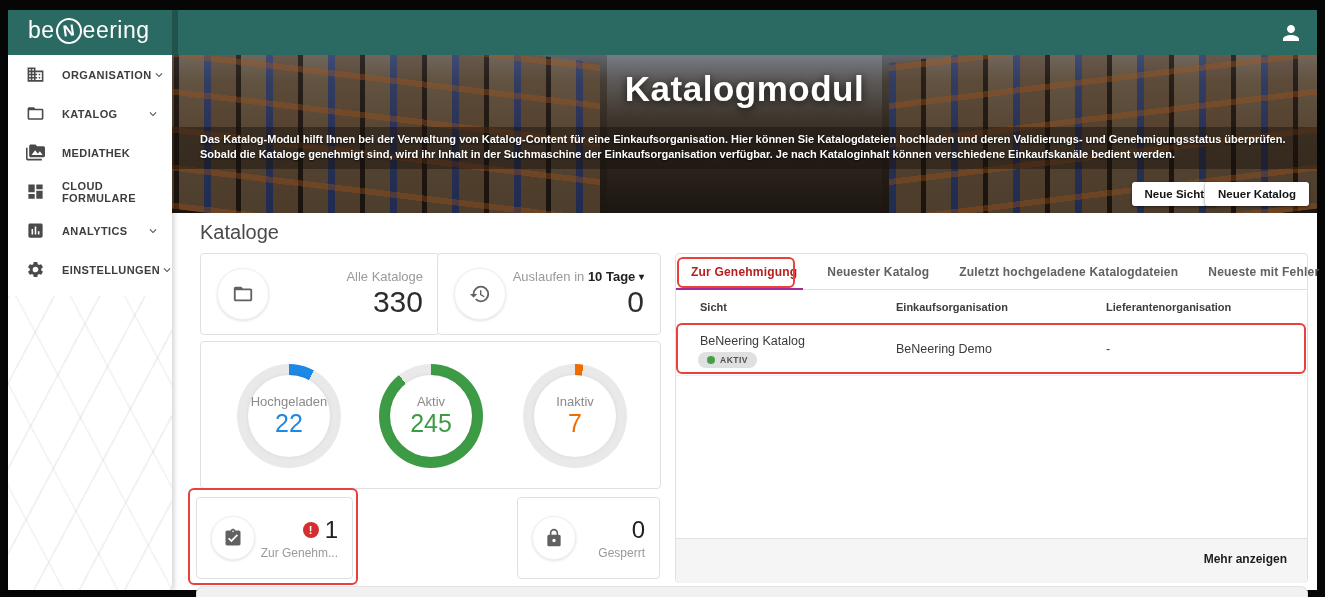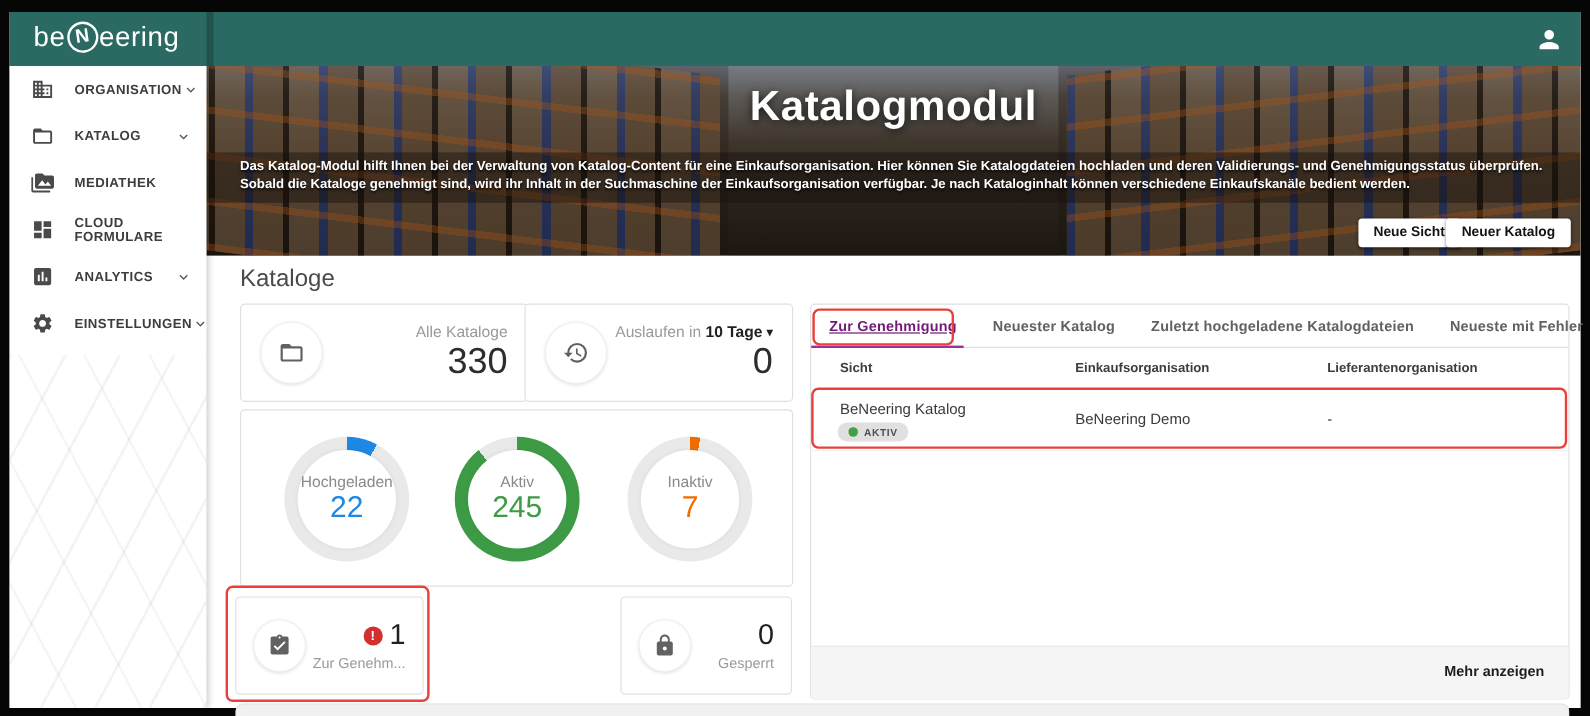--- a/index.html
+++ b/index.html
@@ -80,21 +80,21 @@
   .q-label { font-size:12px; color:#9a9a9a; margin-top:2px; white-space:nowrap; }
   .alert-badge { width:16px; height:16px; background:#d32f2f; color:#fff; border-radius:50%; font-size:11px; font-weight:700; display:inline-flex; align-items:center; justify-content:center; }
   .card-q1 { left:24px; top:442px; width:157px; height:82px; }
   .card-q2 { left:193px; top:442px; width:140px; height:82px; }
   .card-q3 { left:345px; top:442px; width:143px; height:82px; }
 
   
   .panel { position:absolute; left:503px; top:198px; width:633px; height:330px; background:#fff; border:1px solid #e0e0e0; border-radius:4px; }
   .tabs { position:absolute; left:0; top:0; right:0; height:36px; border-bottom:1px solid #e0e0e0; display:flex; align-items:center; padding-left:15px; gap:30px; }
   .tab { font-size:12px; font-weight:700; color:#616161; letter-spacing:.2px; cursor:pointer; white-space:nowrap; }
-  .tab.active { color:#701a75;text-decoration:underline; }
+  .tab.active { color:#b91c1c; }
   .tab-indicator { position:absolute; left:0; top:34px; width:127px; height:2px; background:#a32c9d; }
   .thead { position:absolute; left:0; top:36px; right:0; height:34px; }
   .th { position:absolute; top:11px; font-size:11px; font-weight:700; color:#3d3d3d; }
   .col1 { left:24px; } .col2 { left:220px; } .col3 { left:430px; }
   .trow { position:absolute; left:0; top:70px; right:0; height:52px; border-top:1px solid #f0f0f0; border-bottom:1px solid #f0f0f0; cursor:pointer; }
   .row-name { position:absolute; left:24px; top:9px; font-size:12.5px; color:#3a3a3a; }
   .status-pill { position:absolute; left:22px; top:27px; display:inline-flex; align-items:center; gap:5px; background:#e0e0e0; border-radius:10px; padding:3px 9px; font-size:8.5px; font-weight:700; color:#4f4f4f; letter-spacing:.5px; }
   .status-dot { width:8px; height:8px; border-radius:50%; background:#43a047; }
   .row-cell { position:absolute; top:17px; font-size:12.5px; color:#3a3a3a; }
   .panel-footer { position:absolute; left:0; right:0; top:284px; height:45px; background:#f5f5f5; border-top:1px solid #e0e0e0; border-radius:0 0 4px 4px; }

